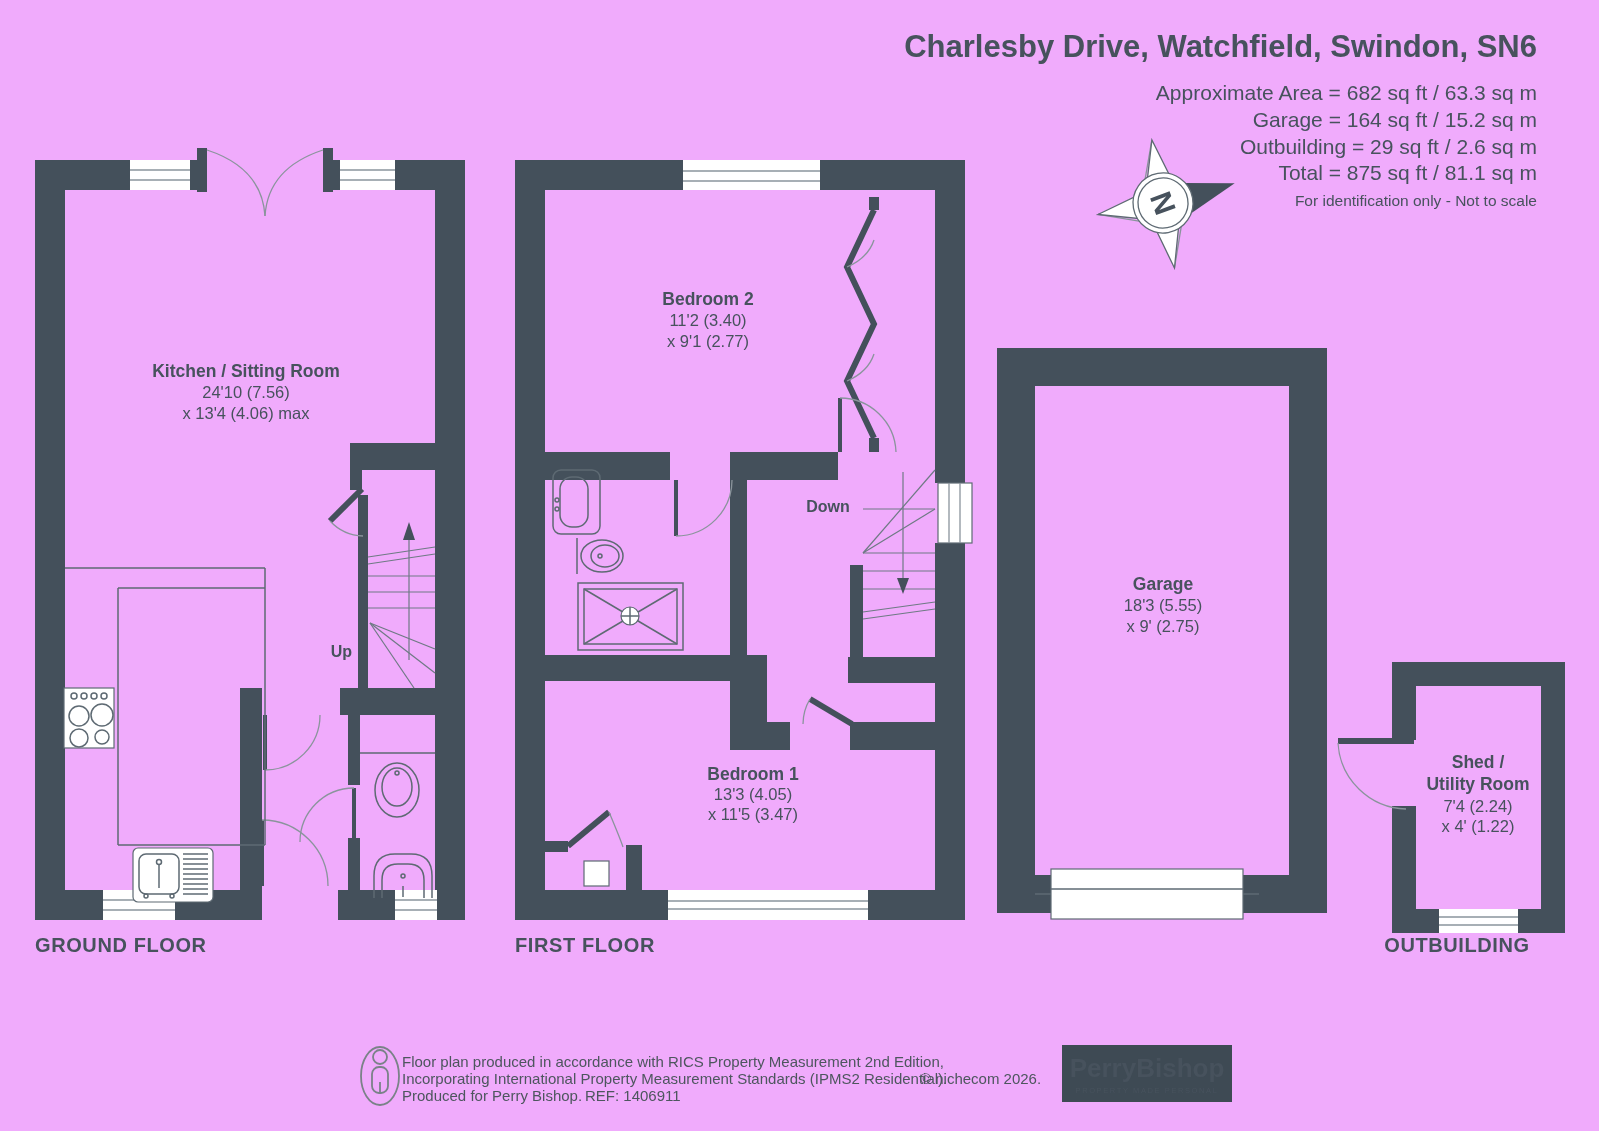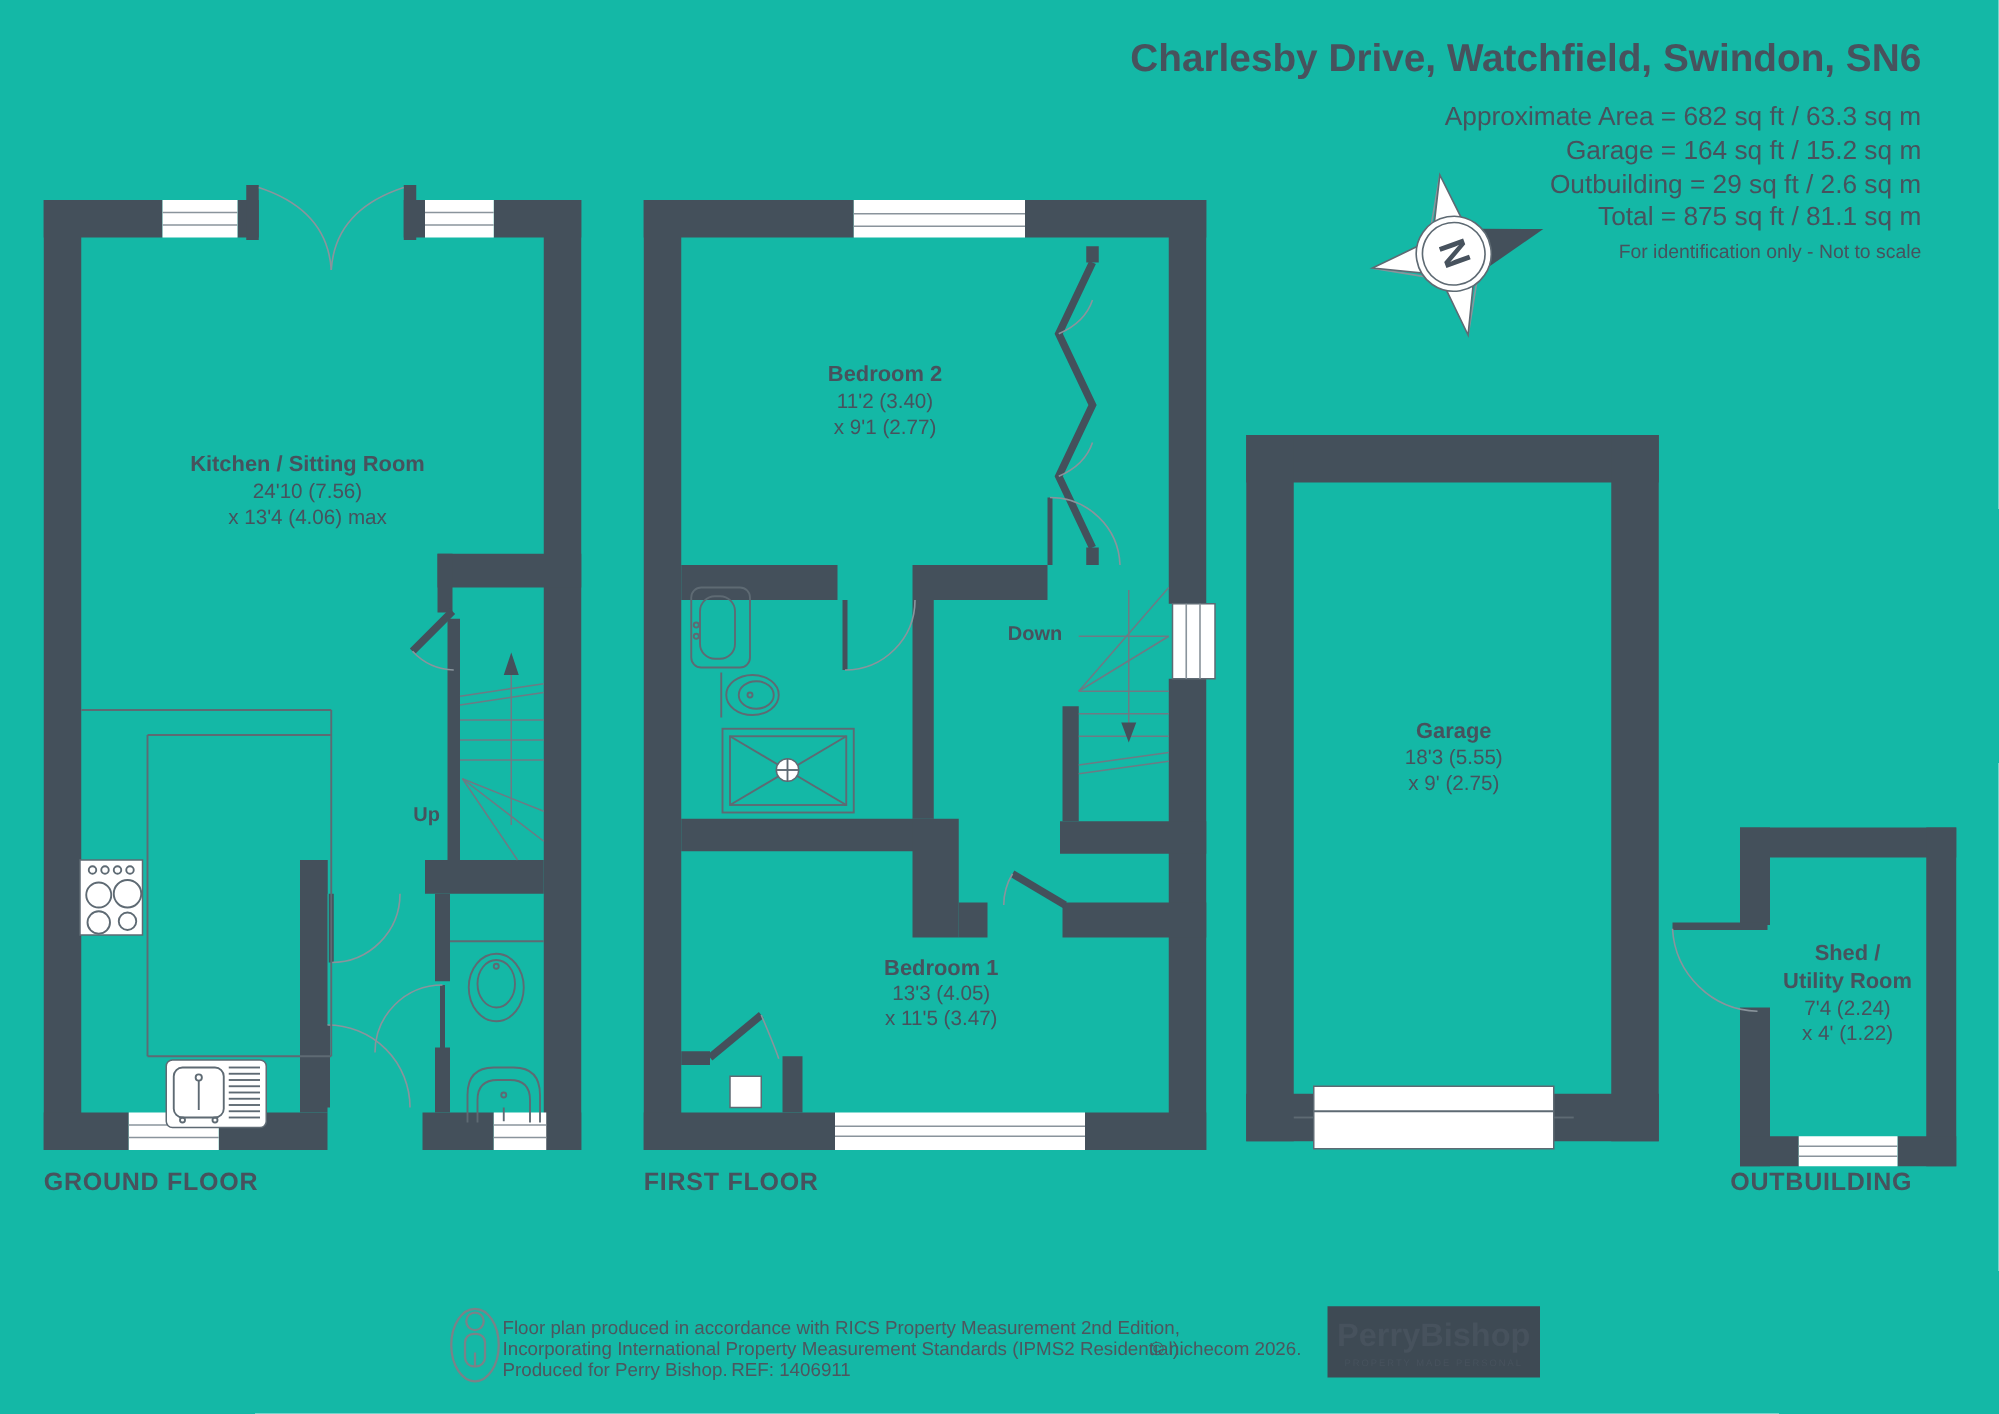--- a/index.html
+++ b/index.html
@@ -1,16 +1,16 @@
 <!DOCTYPE html>
 <html><head>
 <meta charset="utf-8">
 <style>
   html,body{margin:0;padding:0;background:#ffffff;}
-  .page{width:1599px;height:1131px;position:relative;background:#14b8a6;overflow:hidden;}
+  .page{width:1599px;height:1131px;position:relative;background:#f0abfc;overflow:hidden;}
   svg{display:block;}
   text{font-family:"Liberation Sans",sans-serif;fill:#47525D;}
   .wall{fill:#44505B;}
   .white{fill:#ffffff;}
   .thin{stroke:#5E6A73;stroke-width:1.5;fill:none;}
   .thin2{stroke:#5E6A73;stroke-width:1.2;fill:#ffffff;}
   .arc{stroke:#8A949C;stroke-width:1.3;fill:none;}
   .winline{stroke:#8A949C;stroke-width:1.3;fill:none;}
   .leaf{stroke:#44505B;stroke-width:4;fill:none;}
   .leaf5{stroke:#44505B;stroke-width:6;fill:none;}

